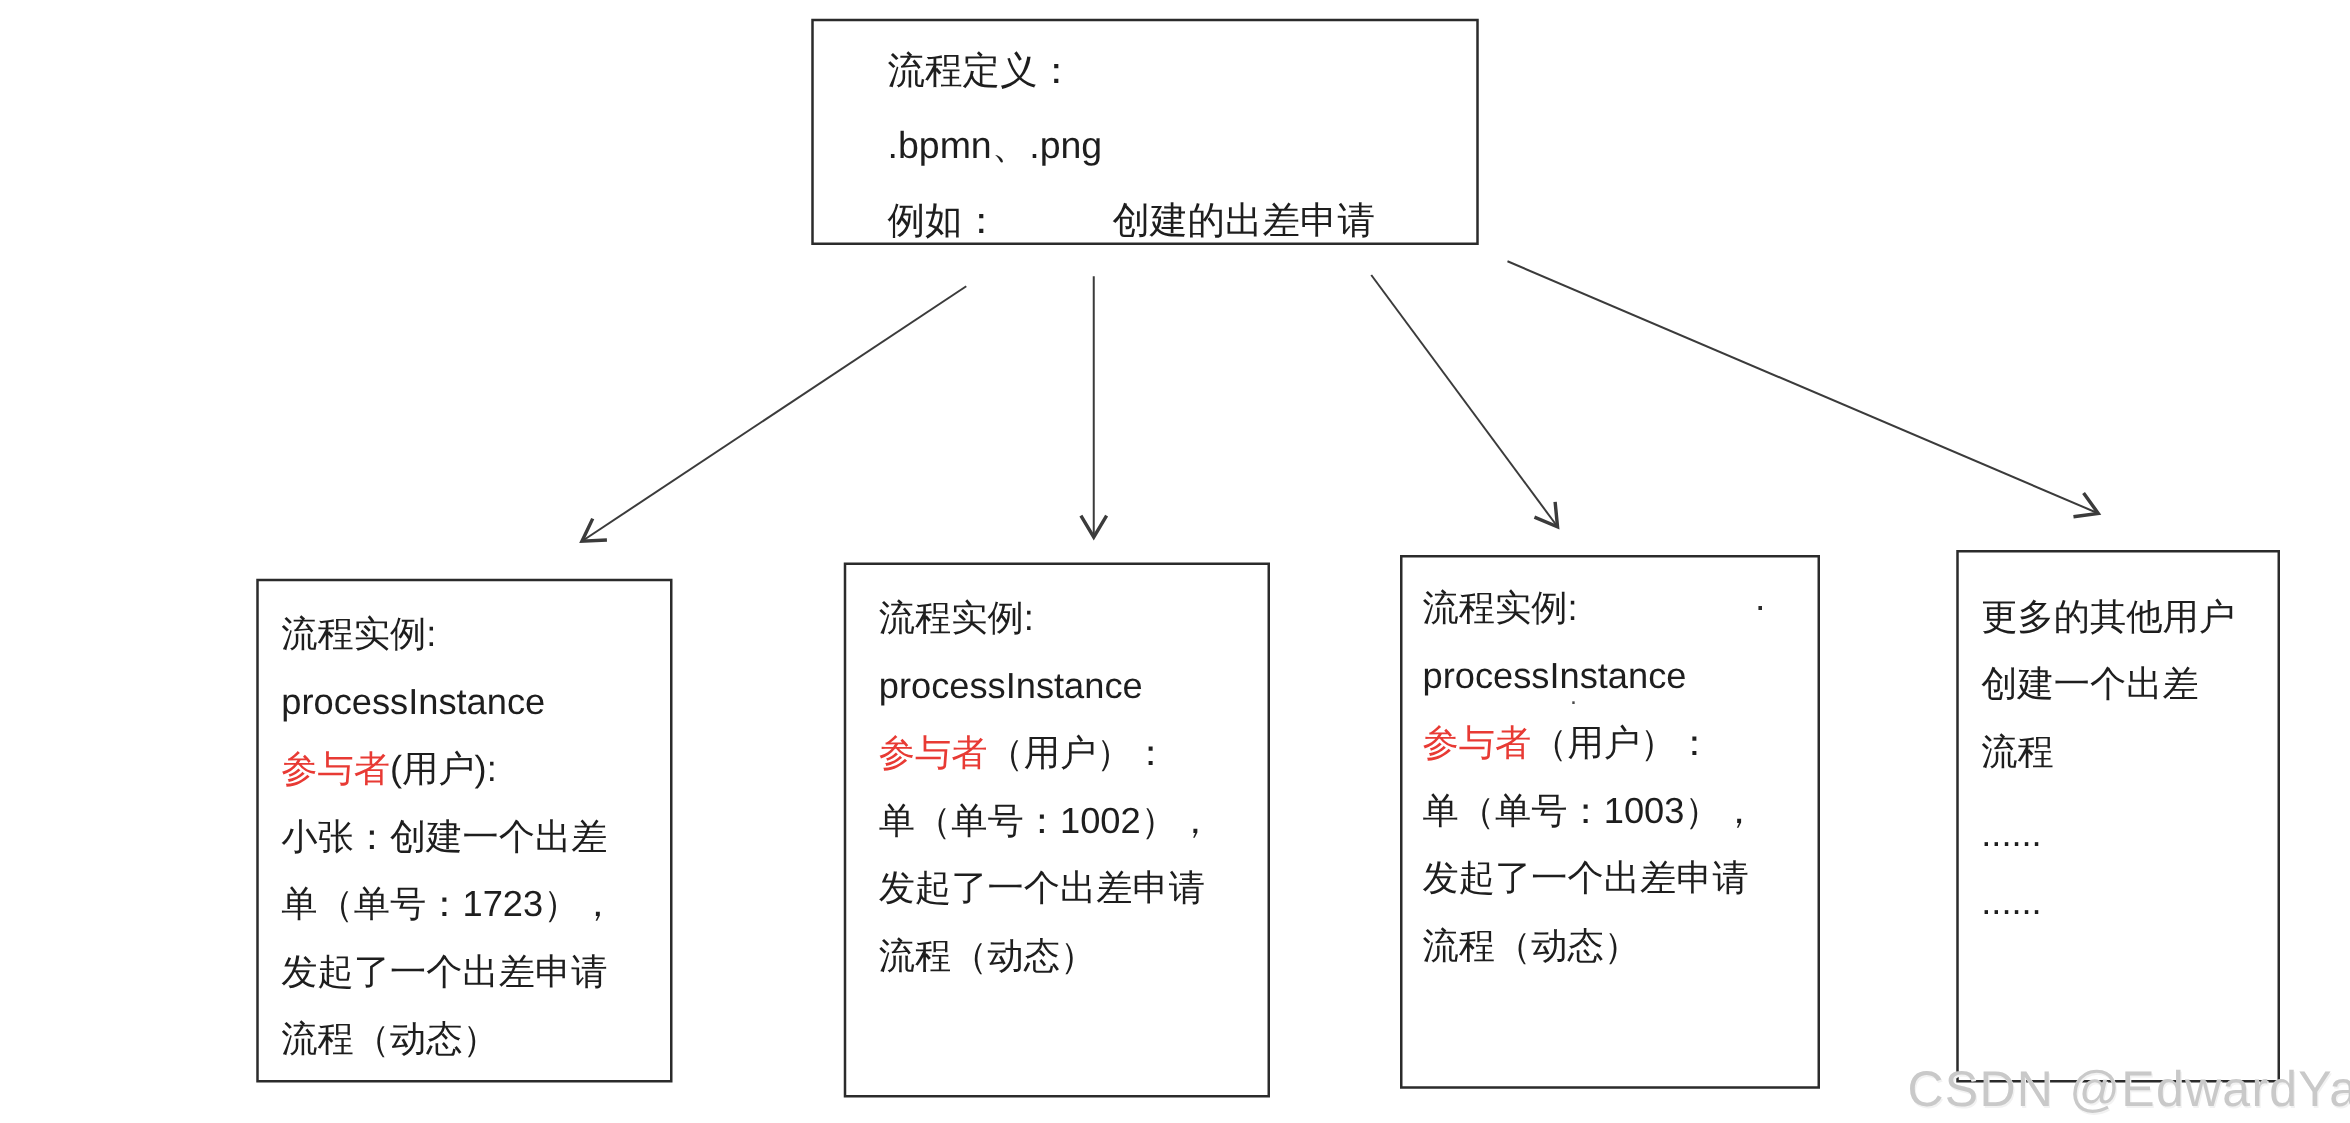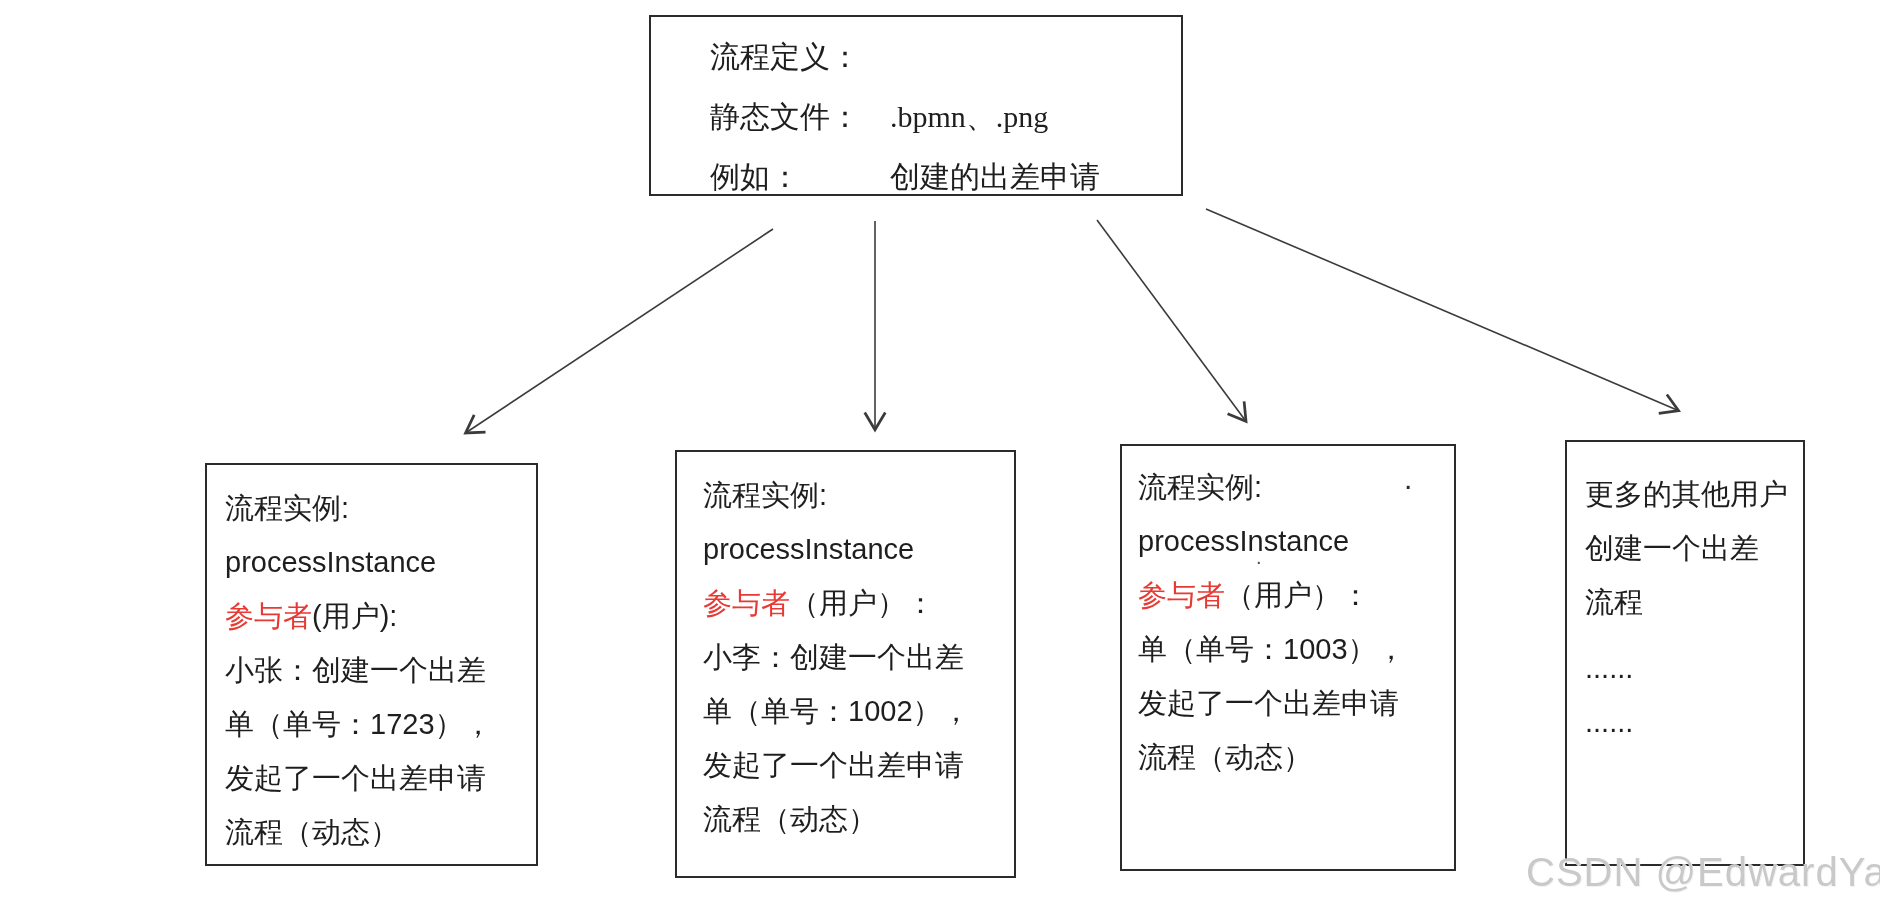--- a/index.html
+++ b/index.html
@@ -9,35 +9,35 @@
     background:#ffffff;
     font-family:"Liberation Sans", sans-serif;
     color:#1e1e1e;
     overflow:hidden;
   }
   
   .def-box{
     position:absolute;left:649px;top:15px;width:534px;height:181px;
     border:2px solid #2b2b2b;box-sizing:border-box;
     padding:10px 0 0 59px;
-    font-size:30px;line-height:60px;font-family:Liberation Serif, serif;
+    font-size:30px;line-height:60px;
   }
   .def-row{display:flex;white-space:nowrap;}
   .def-label{display:inline-block;min-width:180px;}
   
   .arrows{position:absolute;left:0;top:0;width:1880px;height:898px;pointer-events:none;}
   
   .ibox{
     position:absolute;border:2px solid #2b2b2b;box-sizing:border-box;
     font-size:29px;line-height:54px;white-space:nowrap;
   }
   .ibox-1{left:205px;top:463px;width:333px;height:403px;padding:16px 0 0 18px;}
   .ibox-2{left:675px;top:450px;width:341px;height:428px;padding:16px 0 0 26px;}
   .ibox-3{left:1120px;top:444px;width:336px;height:427px;padding:14px 0 0 16px;}
-  .more-box{left:1565px;top:440px;width:240px;height:426px;padding:25px 0 0 18px;}
+  .more-box{left:1565px;top:440px;width:259px;height:426px;padding:25px 0 0 18px;}
   .red{color:#e83a34;}
   .more-line-3{margin-top:12px;}
   
   .stray-dot-1{position:absolute;left:1404px;top:462px;font-size:30px;color:#2a2a2a;}
   .stray-dot-2{position:absolute;left:1256px;top:546px;font-size:20px;color:#4a4a4a;}
   
   .watermark{
     position:absolute;left:1526px;top:850px;
     font-size:40px;color:#c9c9c9;letter-spacing:1px;
     text-shadow:1px 1px 0 #f2f2f2;
@@ -47,21 +47,20 @@
 </head>
 <body>
 
 <div class="canvas">
 
   <div class="def-box">
     <div class="def-row">
       <span class="def-label">流程定义：</span>
     </div>
     <div class="def-row">
-      <span class="def-label">静态文件：</span>
       <span>.bpmn、.png</span>
     </div>
     <div class="def-row">
       <span class="def-label">例如：</span>
       <span>创建的出差申请</span>
     </div>
   </div>
 
   <svg class="arrows" viewBox="0 0 1880 898" xmlns="http://www.w3.org/2000/svg">
     <defs>
@@ -82,21 +81,20 @@
     <div>小张：创建一个出差</div>
     <div>单（单号：1723），</div>
     <div>发起了一个出差申请</div>
     <div>流程（动态）</div>
   </div>
 
   <div class="ibox ibox-2">
     <div>流程实例:</div>
     <div>processInstance</div>
     <div><span class="red">参与者</span><span>（用户）：</span></div>
-    <div>小李：创建一个出差</div>
     <div>单（单号：1002），</div>
     <div>发起了一个出差申请</div>
     <div>流程（动态）</div>
   </div>
 
   <div class="ibox ibox-3">
     <div>流程实例:</div>
     <div>processInstance</div>
     <div><span class="red">参与者</span><span>（用户）：</span></div>
     <div>单（单号：1003），</div>

